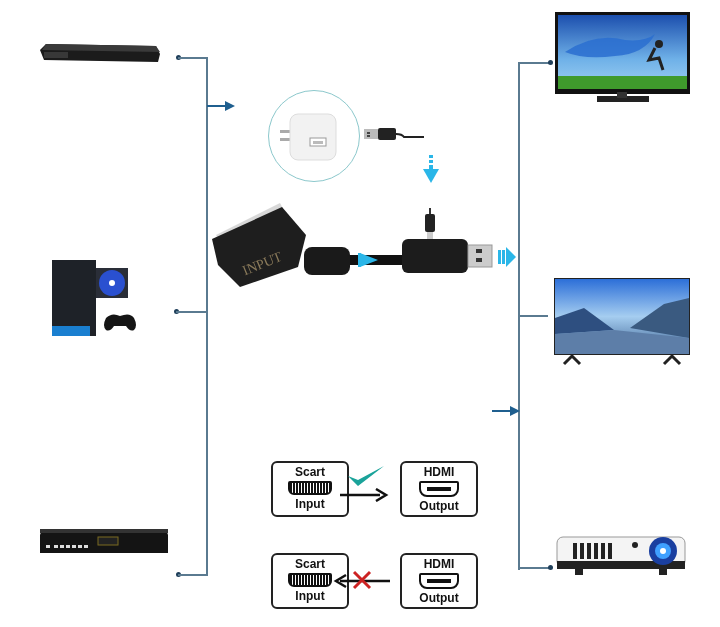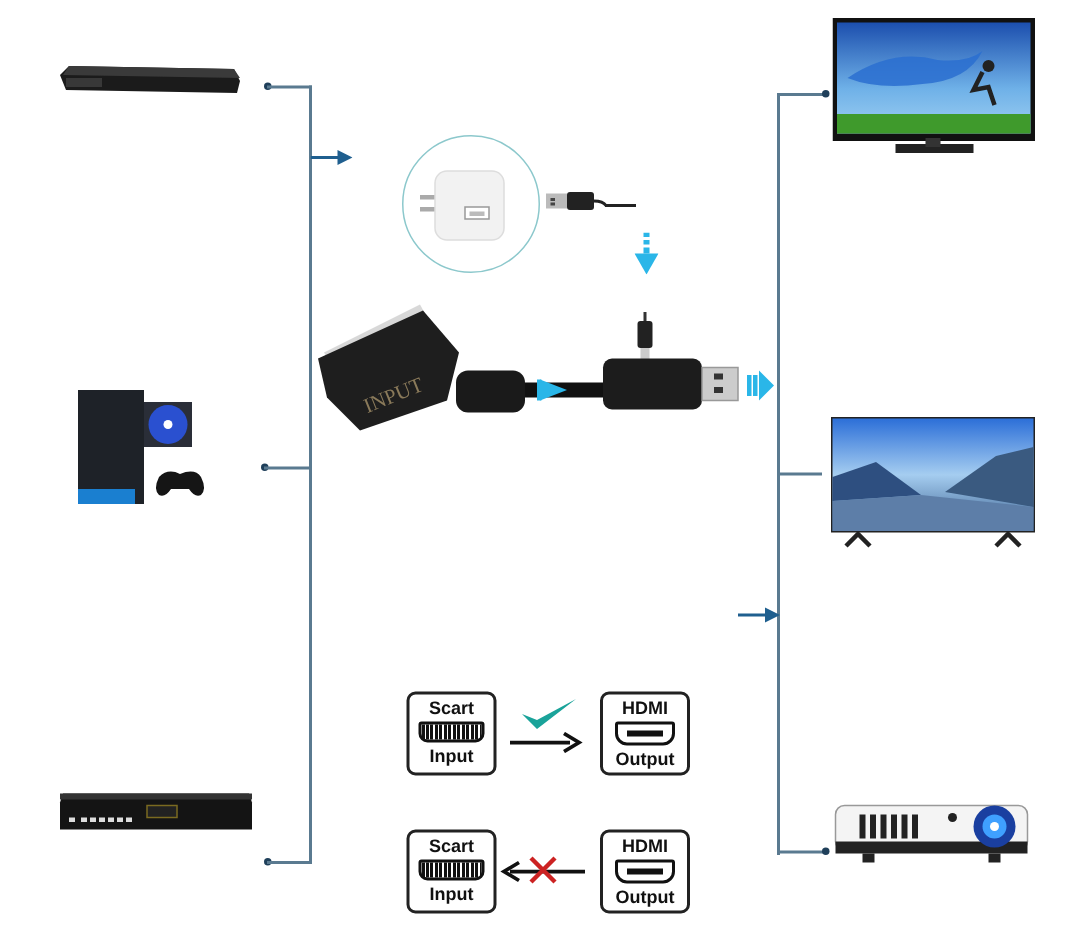--- a/index.html
+++ b/index.html
@@ -1,20 +1,20 @@
 <!DOCTYPE html>
 <html><head>
 <meta charset="utf-8">
 <style>
   html,body{margin:0;padding:0;background:#fff;}
   body{width:720px;height:627px;position:relative;overflow:hidden;font-family:"Liberation Sans",sans-serif;}
   .abs{position:absolute;}
   .line{position:absolute;background:#5a7a90;}
   .dot{position:absolute;width:5px;height:5px;border-radius:50%;background:#1f3f5a;}
-  .label-box{position:absolute;border:2px solid #222;border-radius:6px;background:#fff;width:60px;height:56px;box-sizing:border-box;text-align:center;}
+  .label-box{position:absolute;border:2px solid #222;border-radius:6px;background:#fff;width:78px;height:56px;box-sizing:border-box;text-align:center;}
   .label-box .t{font-weight:bold;font-size:12px;line-height:14px;color:#111;margin-top:2px;}
   .label-box .b{font-weight:bold;font-size:12px;line-height:14px;color:#111;}
   .scart-port{width:44px;height:14px;margin:2px auto;border:2px solid #111;border-radius:2px 2px 6px 6px;box-sizing:border-box;background:repeating-linear-gradient(90deg,#111 0 2px,#fff 2px 3px);}
   .hdmi-port{width:40px;height:16px;margin:2px auto;border:2px solid #111;border-radius:2px 2px 8px 8px;box-sizing:border-box;position:relative;background:#fff;}
   .hdmi-port::after{content:"";position:absolute;left:6px;right:6px;top:4px;height:4px;background:#111;}
 </style>
 </head>
 <body>
 
 <div class="abs" style="left:40px;top:42px;width:122px;height:24px;">

